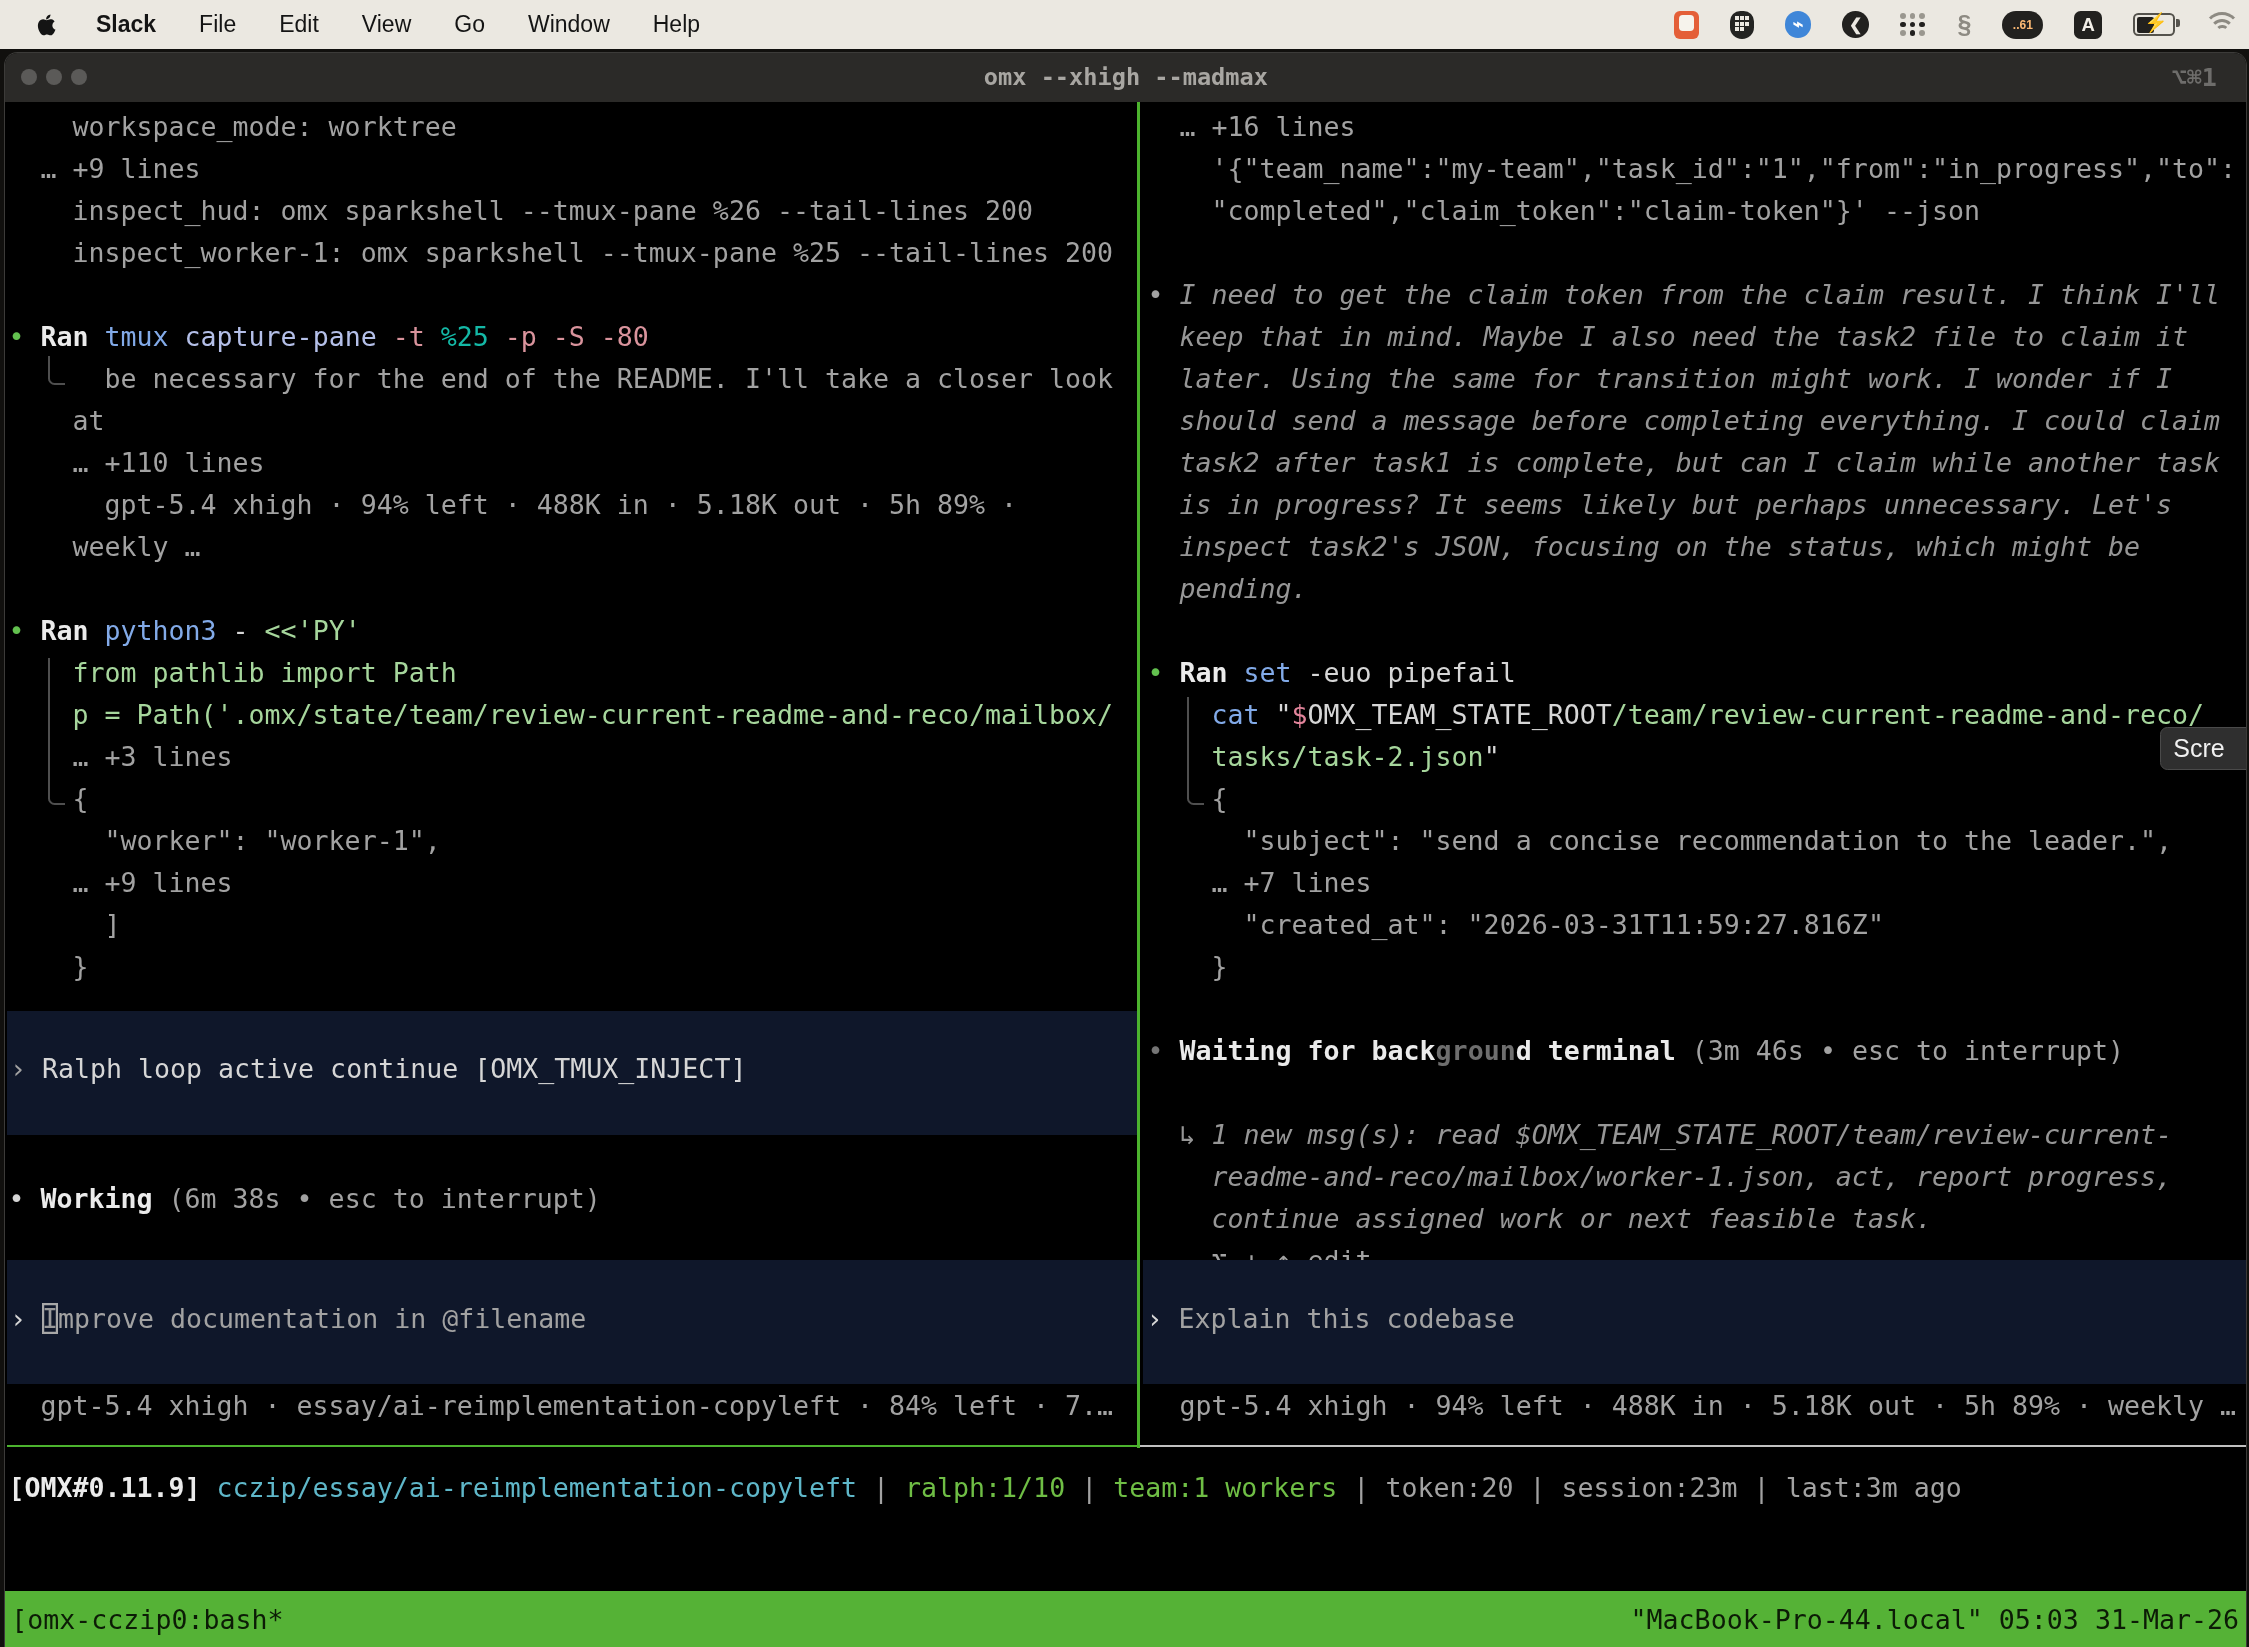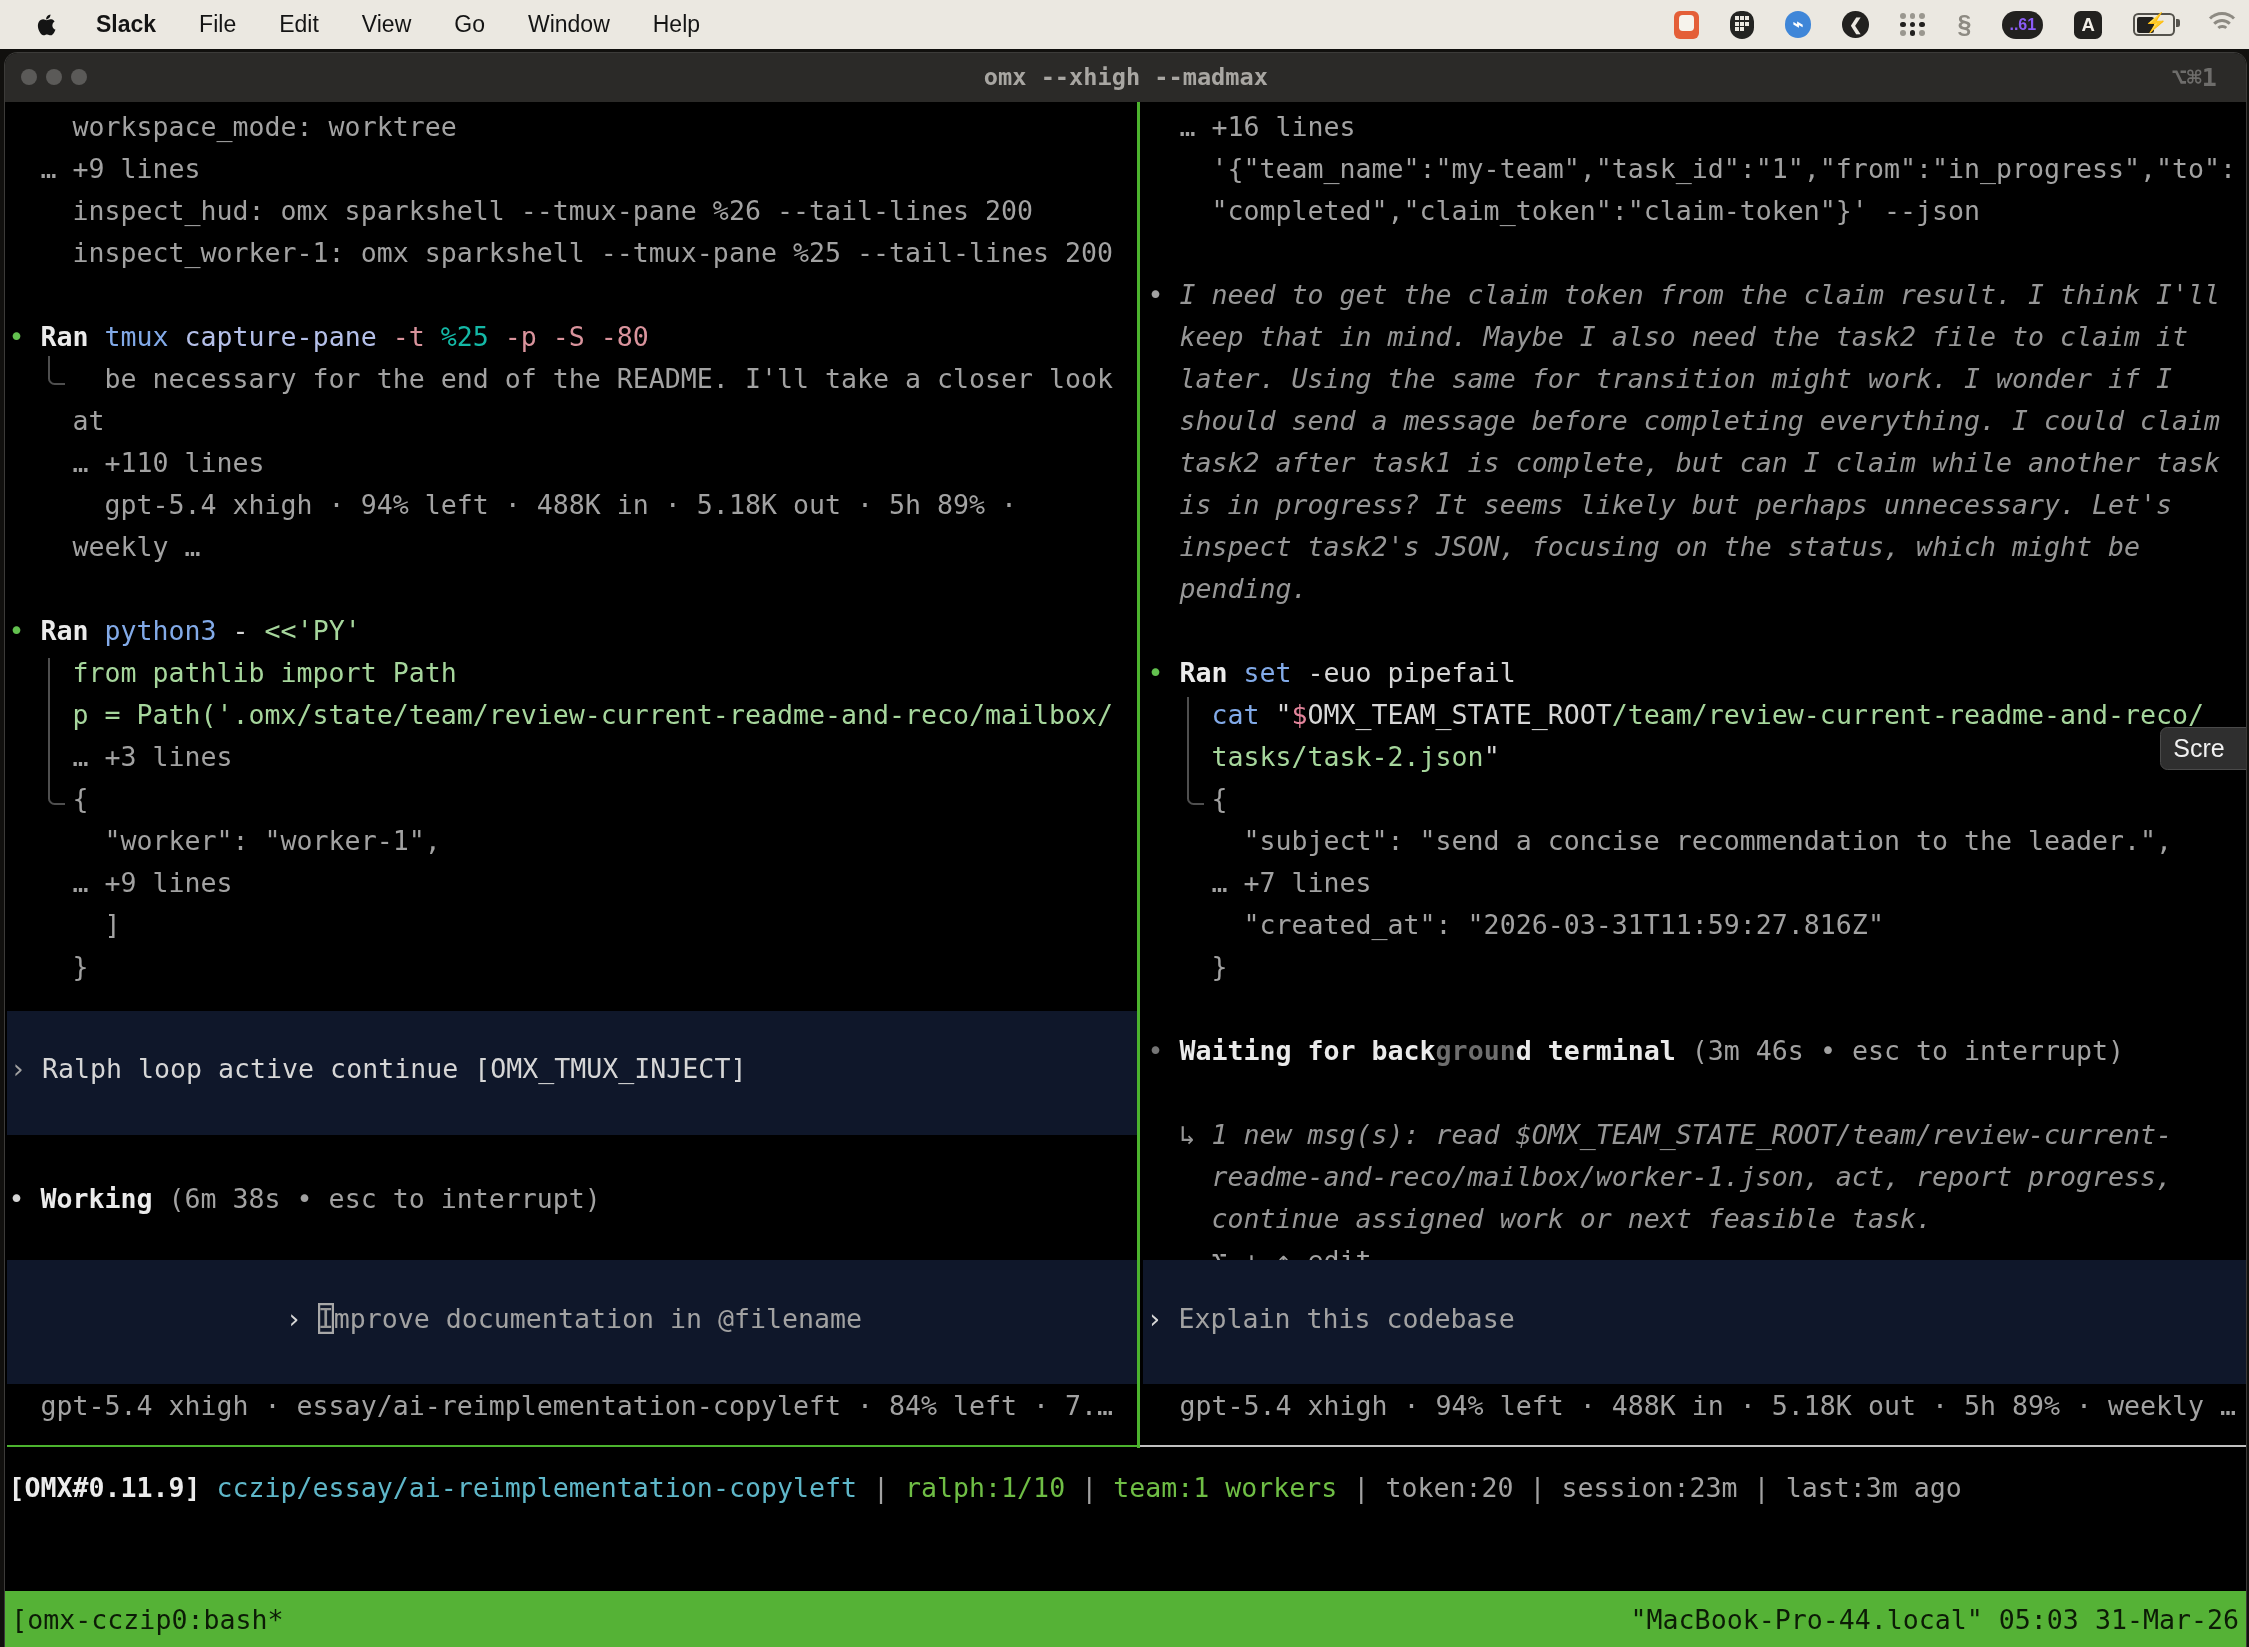--- a/index.html
+++ b/index.html
@@ -24,22 +24,22 @@
       linear-gradient(#ebe8e1,#ebe8e1) 5.2px 5.2px/4.4px 4.4px no-repeat,
       linear-gradient(#ebe8e1,#ebe8e1) 10.3px 5.2px/4.4px 4.4px no-repeat,
       linear-gradient(#ebe8e1,#ebe8e1) 0 10.3px/4.4px 4.4px no-repeat,
       linear-gradient(#ebe8e1,#ebe8e1) 5.2px 10.3px/4.4px 4.4px no-repeat;}
   .ic-stats{width:26.6px;height:26.6px;background:#3f86d8;border-radius:50%;color:#fff;font-size:17.7px;font-weight:bold;}
   .ic-pie{width:26.6px;height:26.6px;background:#22211f;border-radius:50%;color:#ebe8e1;font-size:16px;font-weight:bold;}
   .ic-grid{display:grid;grid-template-columns:repeat(3,7.4px);grid-gap:2.2px;}
   .ic-grid i{width:5.9px;height:5.9px;border-radius:50%;background:#22211f;}
   .ic-grid i.lt{background:#9a978f;}
   .ic-squig{color:#8d8a82;font-size:25px;font-weight:bold;}
-  .ic-badge{min-width:32px;height:28px;background:#22211f;border-radius:14px;color:#8b5cf6;
-    font-size:16px;font-weight:bold;padding:0 4.4px;}
+  .ic-badge{min-width:32px;height:28px;background:#22211f;border-radius:14px;color:#fdba74;
+    font-size:12px;font-weight:bold;padding:0 4.4px;}
   .ic-key{width:28px;height:28px;background:#22211f;border-radius:6.6px;color:#f2efe8;font-size:18.5px;font-weight:bold;}
   .ic-batt{position:relative;width:38px;height:19px;border:2.2px solid #55534d;border-radius:5.2px;}
   .ic-batt::before{content:"";position:absolute;left:1.5px;top:1.5px;bottom:1.5px;width:17.7px;background:#22211f;border-radius:2.2px;}
   .ic-batt::after{content:"⚡";position:absolute;left:8.9px;top:-4.4px;font-size:19px;color:#22211f;}
   .ic-batt .cap{position:absolute;right:-6.6px;top:4.4px;width:3.7px;height:7.4px;background:#55534d;border-radius:0 2.2px 2.2px 0;}
   .ic-wifi{position:relative;width:32px;height:25px;}
   .ic-wifi i{position:absolute;left:50%;transform:translateX(-50%);border:3px solid #8d8a82;
     border-color:#8d8a82 transparent transparent transparent;border-radius:50%;}
   .ic-wifi i:nth-child(1){width:31px;height:31px;top:0;}
   .ic-wifi i:nth-child(2){width:19px;height:19px;top:6.6px;}
@@ -58,21 +58,21 @@
   .pane{position:absolute;top:49px;}
   .pane-left{left:3px;width:1128px;padding-top:4.4px;}
   .pane-right{left:1142px;width:1099px;padding-top:4.4px;}
   .vdivider{position:absolute;left:1132px;top:49px;width:3px;height:1346px;background:#4cb32e;}
   .pborder-left{position:absolute;left:1.5px;top:1392px;width:1131px;height:2.2px;background:#4cb32e;}
   .pborder-right{position:absolute;left:1135px;top:1392px;width:1106px;height:2.2px;background:#c0c0c0;}
   .bar{position:absolute;background:#0f172a;}
   .bar .trow{padding-left:3px;}
   .inject-bar{left:1.5px;top:958px;width:1131px;height:124px;}
   .inject-bar .trow{margin-top:37px;}
-  .input-bar-left{left:1.5px;top:1207px;width:1131px;height:124px;text-align:center;}
+  .input-bar-left{left:1.5px;top:1207px;width:1131px;height:124px;}
   .input-bar-right{left:1138px;top:1207px;width:1104px;height:124px;}
   .input-bar-left .trow,.input-bar-right .trow{margin-top:38px;}
   .working-row{position:absolute;left:3px;top:1125px;width:1128px;}
   .status-left{position:absolute;left:3px;top:1332px;width:1128px;}
   .status-right{position:absolute;left:1142px;top:1332px;width:1099px;}
   .omx-status{position:absolute;left:3px;top:1414px;width:2237px;}
   .tmuxbar{position:absolute;left:0px;top:1538px;width:2241px;height:58px;background:#55b236;color:#0c1c06;
     font-size:26.6px;line-height:58px;white-space:pre;display:flex;justify-content:space-between;font-weight:500;}
   .tmuxbar .lt{padding-left:5.9px;}
   .tmuxbar .rt{padding-right:7.4px;}

